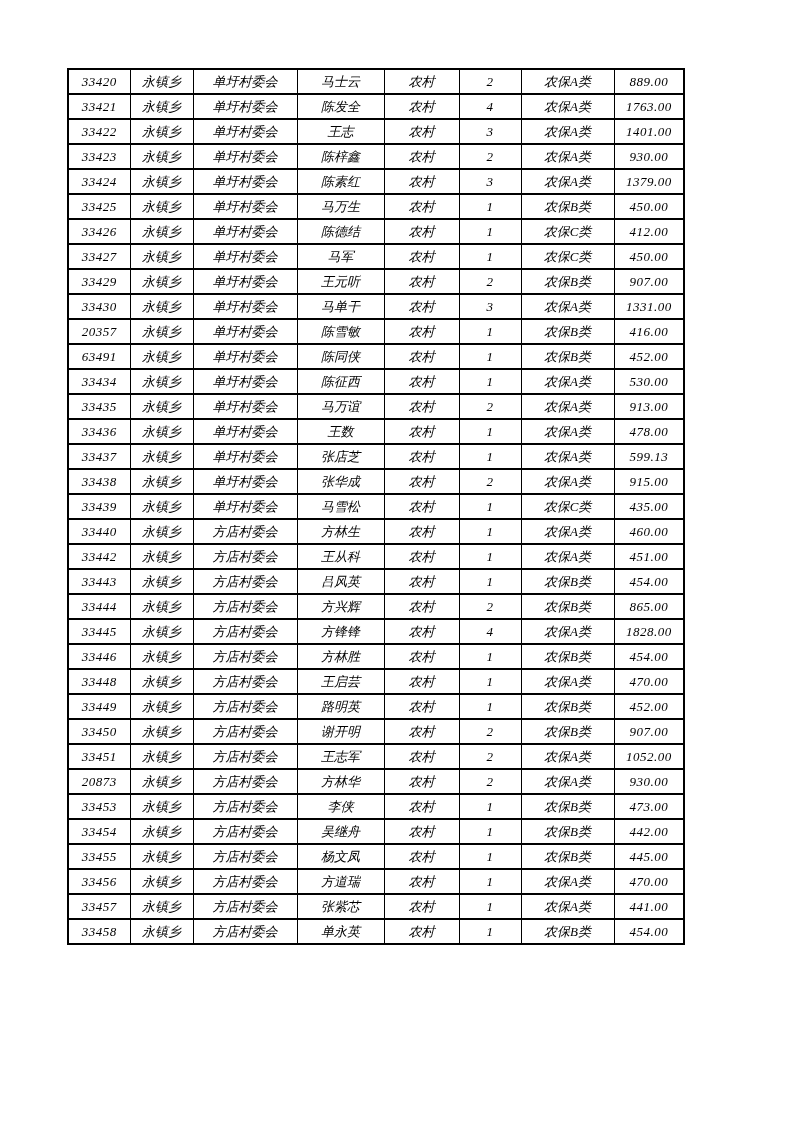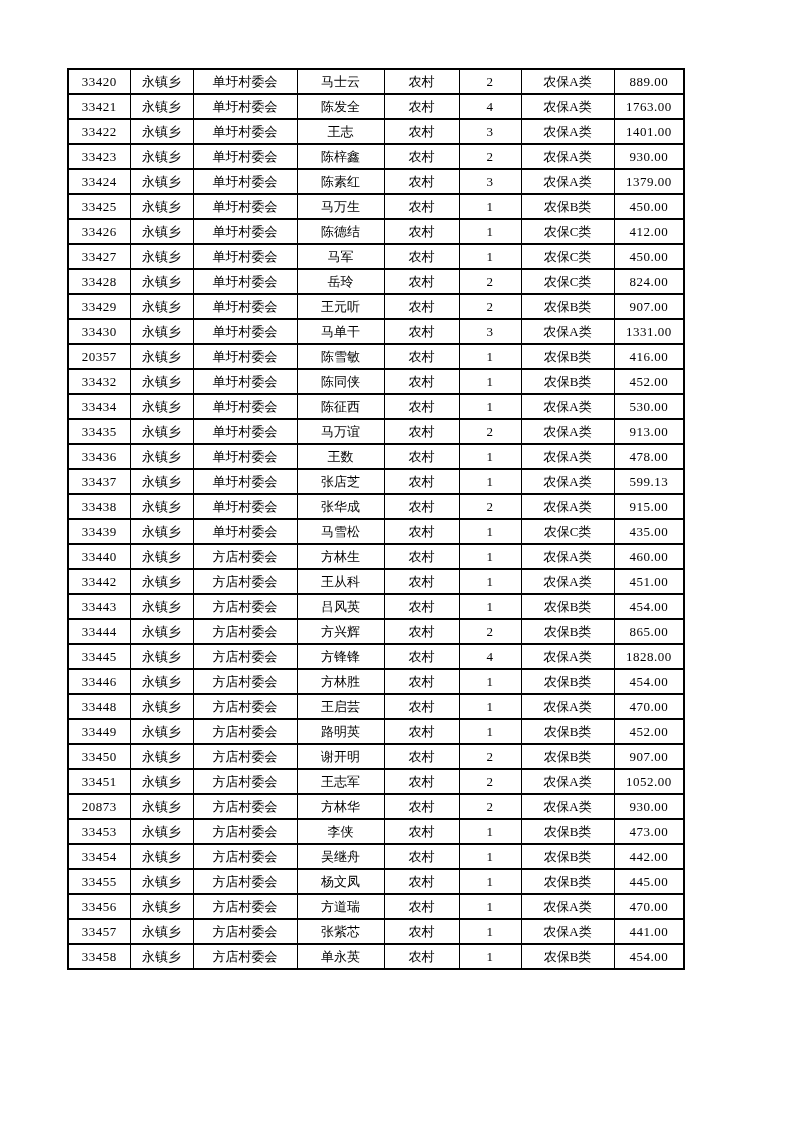--- a/index.html
+++ b/index.html
@@ -23,20 +23,21 @@
     overflow: hidden;
   }
   table.records {
     position: absolute;
     left: 67px;
     top: 68px;
     width: 616px;
     border-collapse: collapse;
     table-layout: fixed;
     border: 2px solid #000000;
+    font-style: italic;
   }
   table.records td {
     border: 1px solid #000000;
     border-top-width: 2px;
     border-bottom-width: 2px;
     height: 23px;
     padding: 0;
     text-align: center;
     vertical-align: middle;
     font-size: 13px;
@@ -148,30 +149,20 @@
           <td class="cell-serial">33427</td>
           <td class="cell-township">永镇乡</td>
           <td class="cell-village">单圩村委会</td>
           <td class="cell-name">马军</td>
           <td class="cell-residence">农村</td>
           <td class="cell-count">1</td>
           <td class="cell-category">农保C类</td>
           <td class="cell-amount">450.00</td>
         </tr>
         <tr>
-          <td class="cell-serial">33428</td>
-          <td class="cell-township">永镇乡</td>
-          <td class="cell-village">单圩村委会</td>
-          <td class="cell-name">岳玲</td>
-          <td class="cell-residence">农村</td>
-          <td class="cell-count">2</td>
-          <td class="cell-category">农保C类</td>
-          <td class="cell-amount">824.00</td>
-        </tr>
-        <tr>
           <td class="cell-serial">33429</td>
           <td class="cell-township">永镇乡</td>
           <td class="cell-village">单圩村委会</td>
           <td class="cell-name">王元听</td>
           <td class="cell-residence">农村</td>
           <td class="cell-count">2</td>
           <td class="cell-category">农保B类</td>
           <td class="cell-amount">907.00</td>
         </tr>
         <tr>
@@ -188,21 +179,21 @@
           <td class="cell-serial">20357</td>
           <td class="cell-township">永镇乡</td>
           <td class="cell-village">单圩村委会</td>
           <td class="cell-name">陈雪敏</td>
           <td class="cell-residence">农村</td>
           <td class="cell-count">1</td>
           <td class="cell-category">农保B类</td>
           <td class="cell-amount">416.00</td>
         </tr>
         <tr>
-          <td class="cell-serial">33432</td>
+          <td class="cell-serial">63491</td>
           <td class="cell-township">永镇乡</td>
           <td class="cell-village">单圩村委会</td>
           <td class="cell-name">陈同侠</td>
           <td class="cell-residence">农村</td>
           <td class="cell-count">1</td>
           <td class="cell-category">农保B类</td>
           <td class="cell-amount">452.00</td>
         </tr>
         <tr>
           <td class="cell-serial">33434</td>

